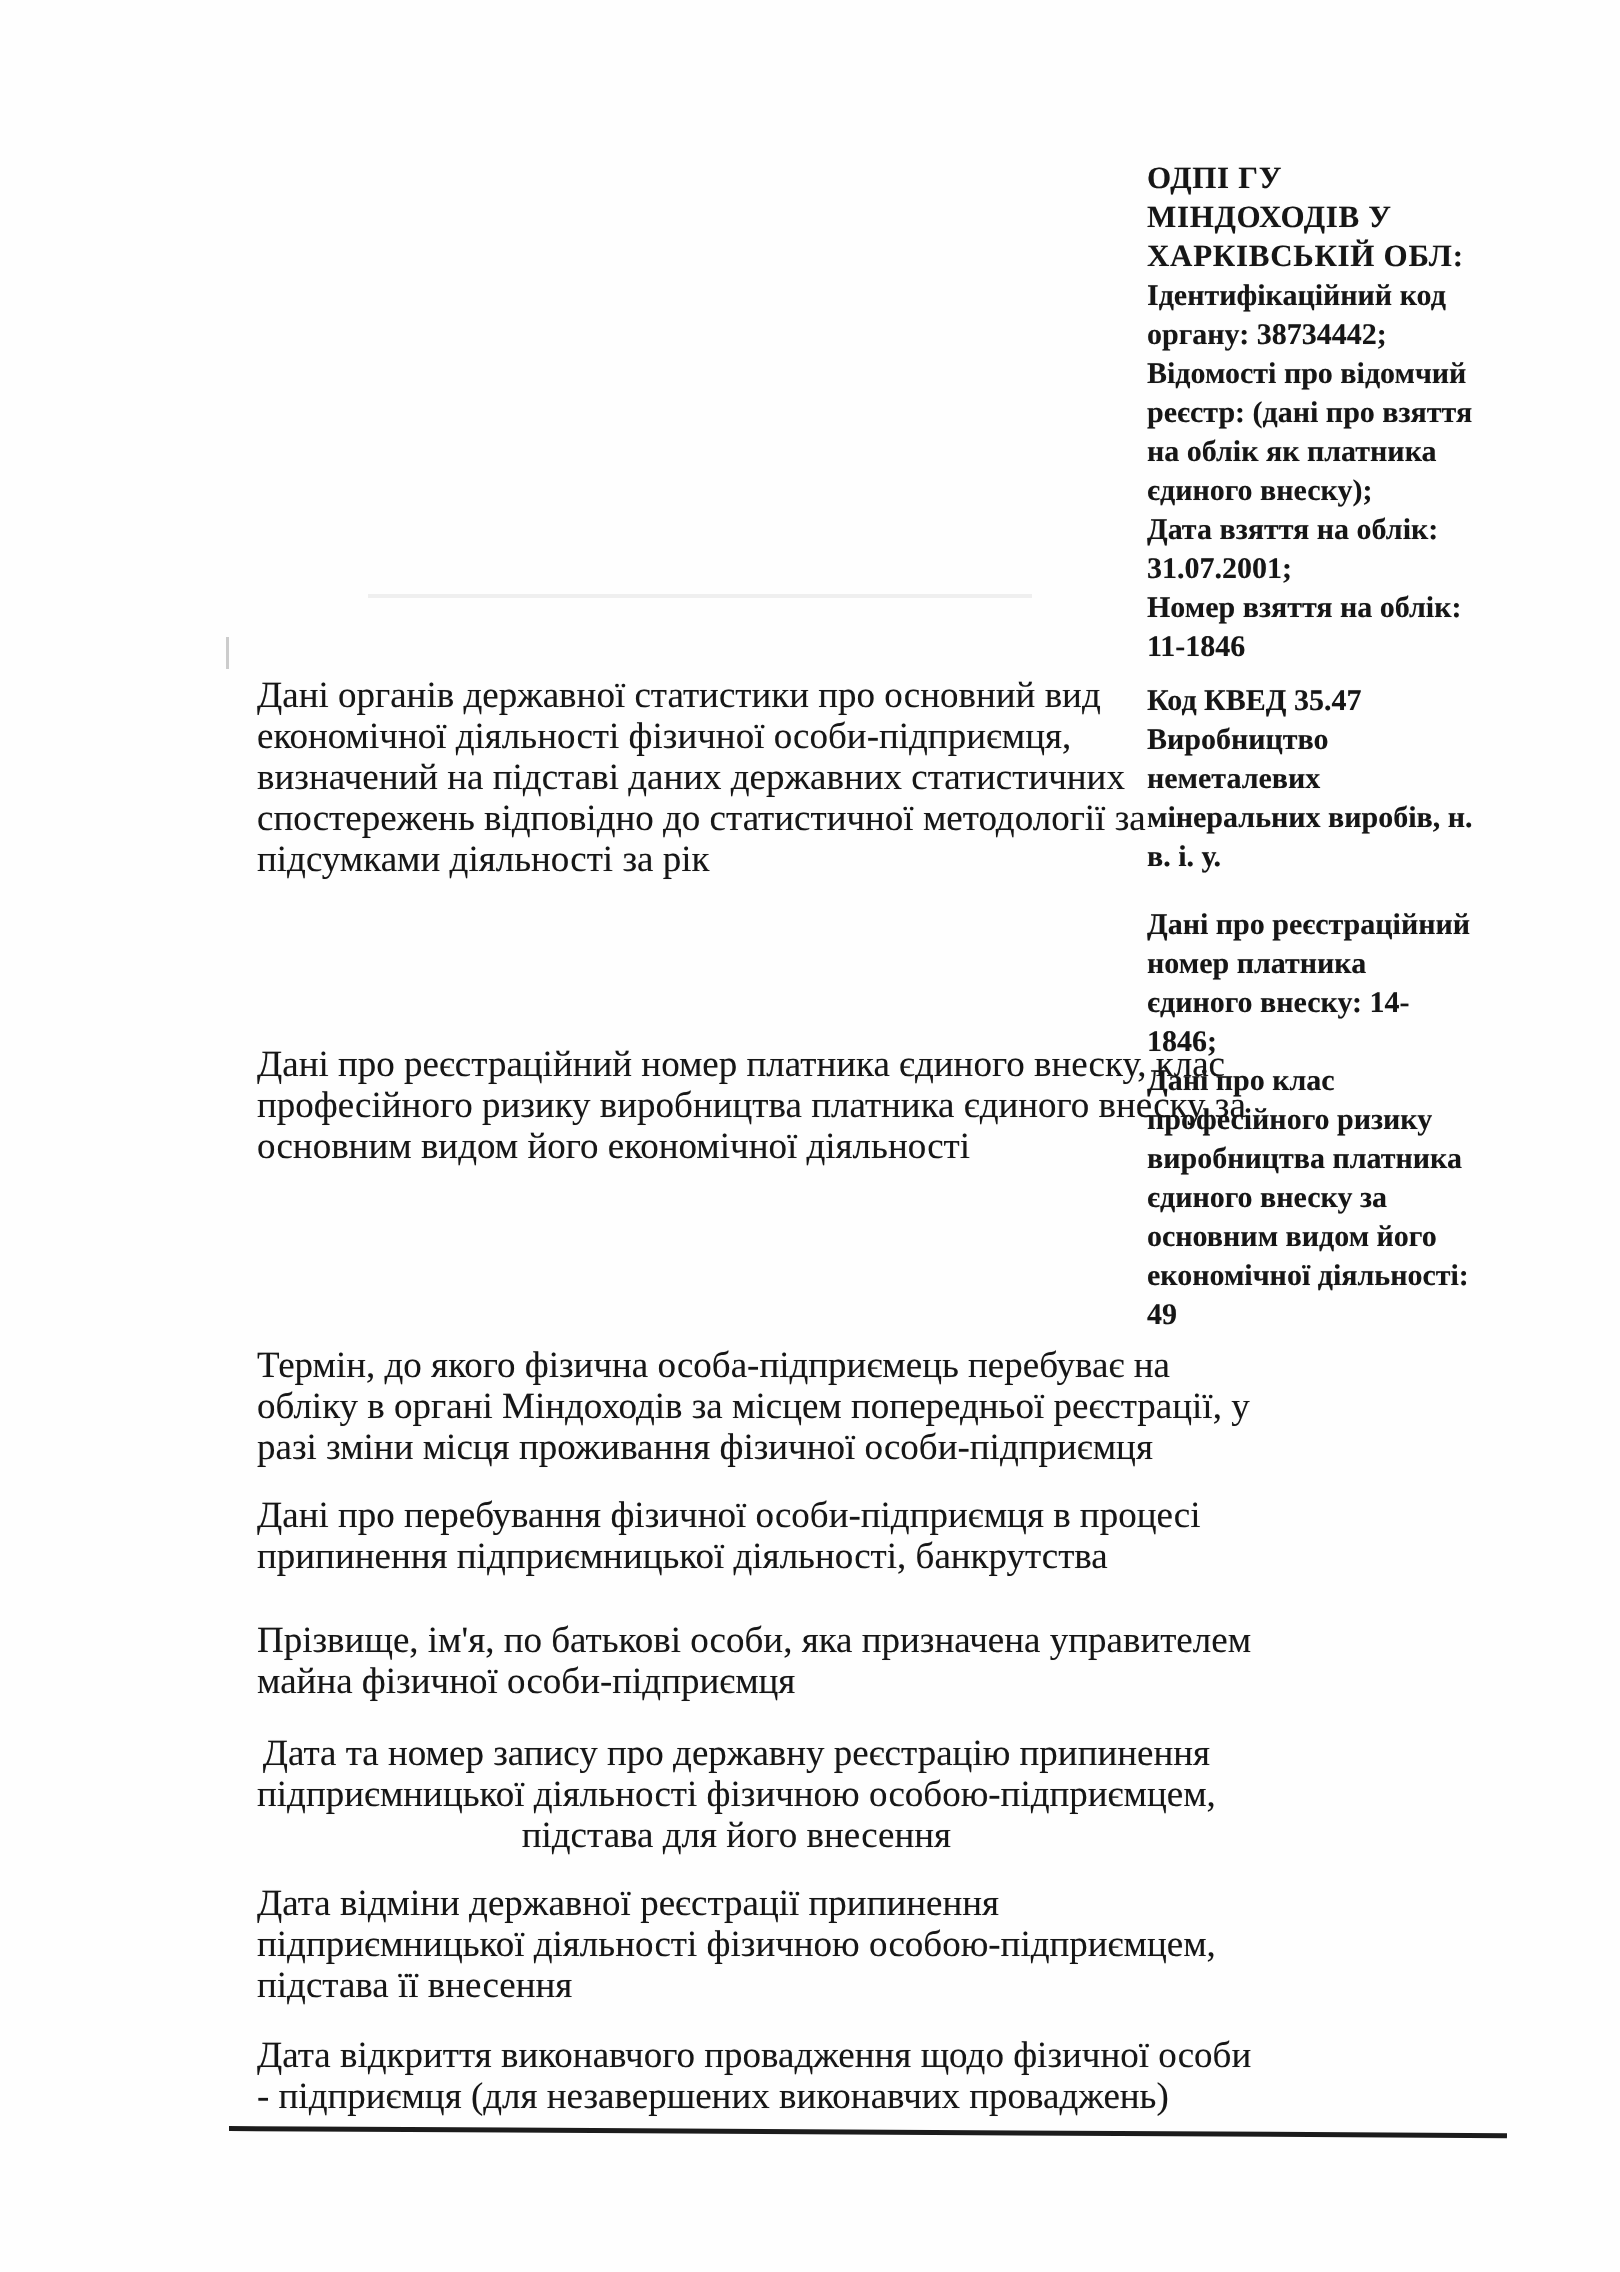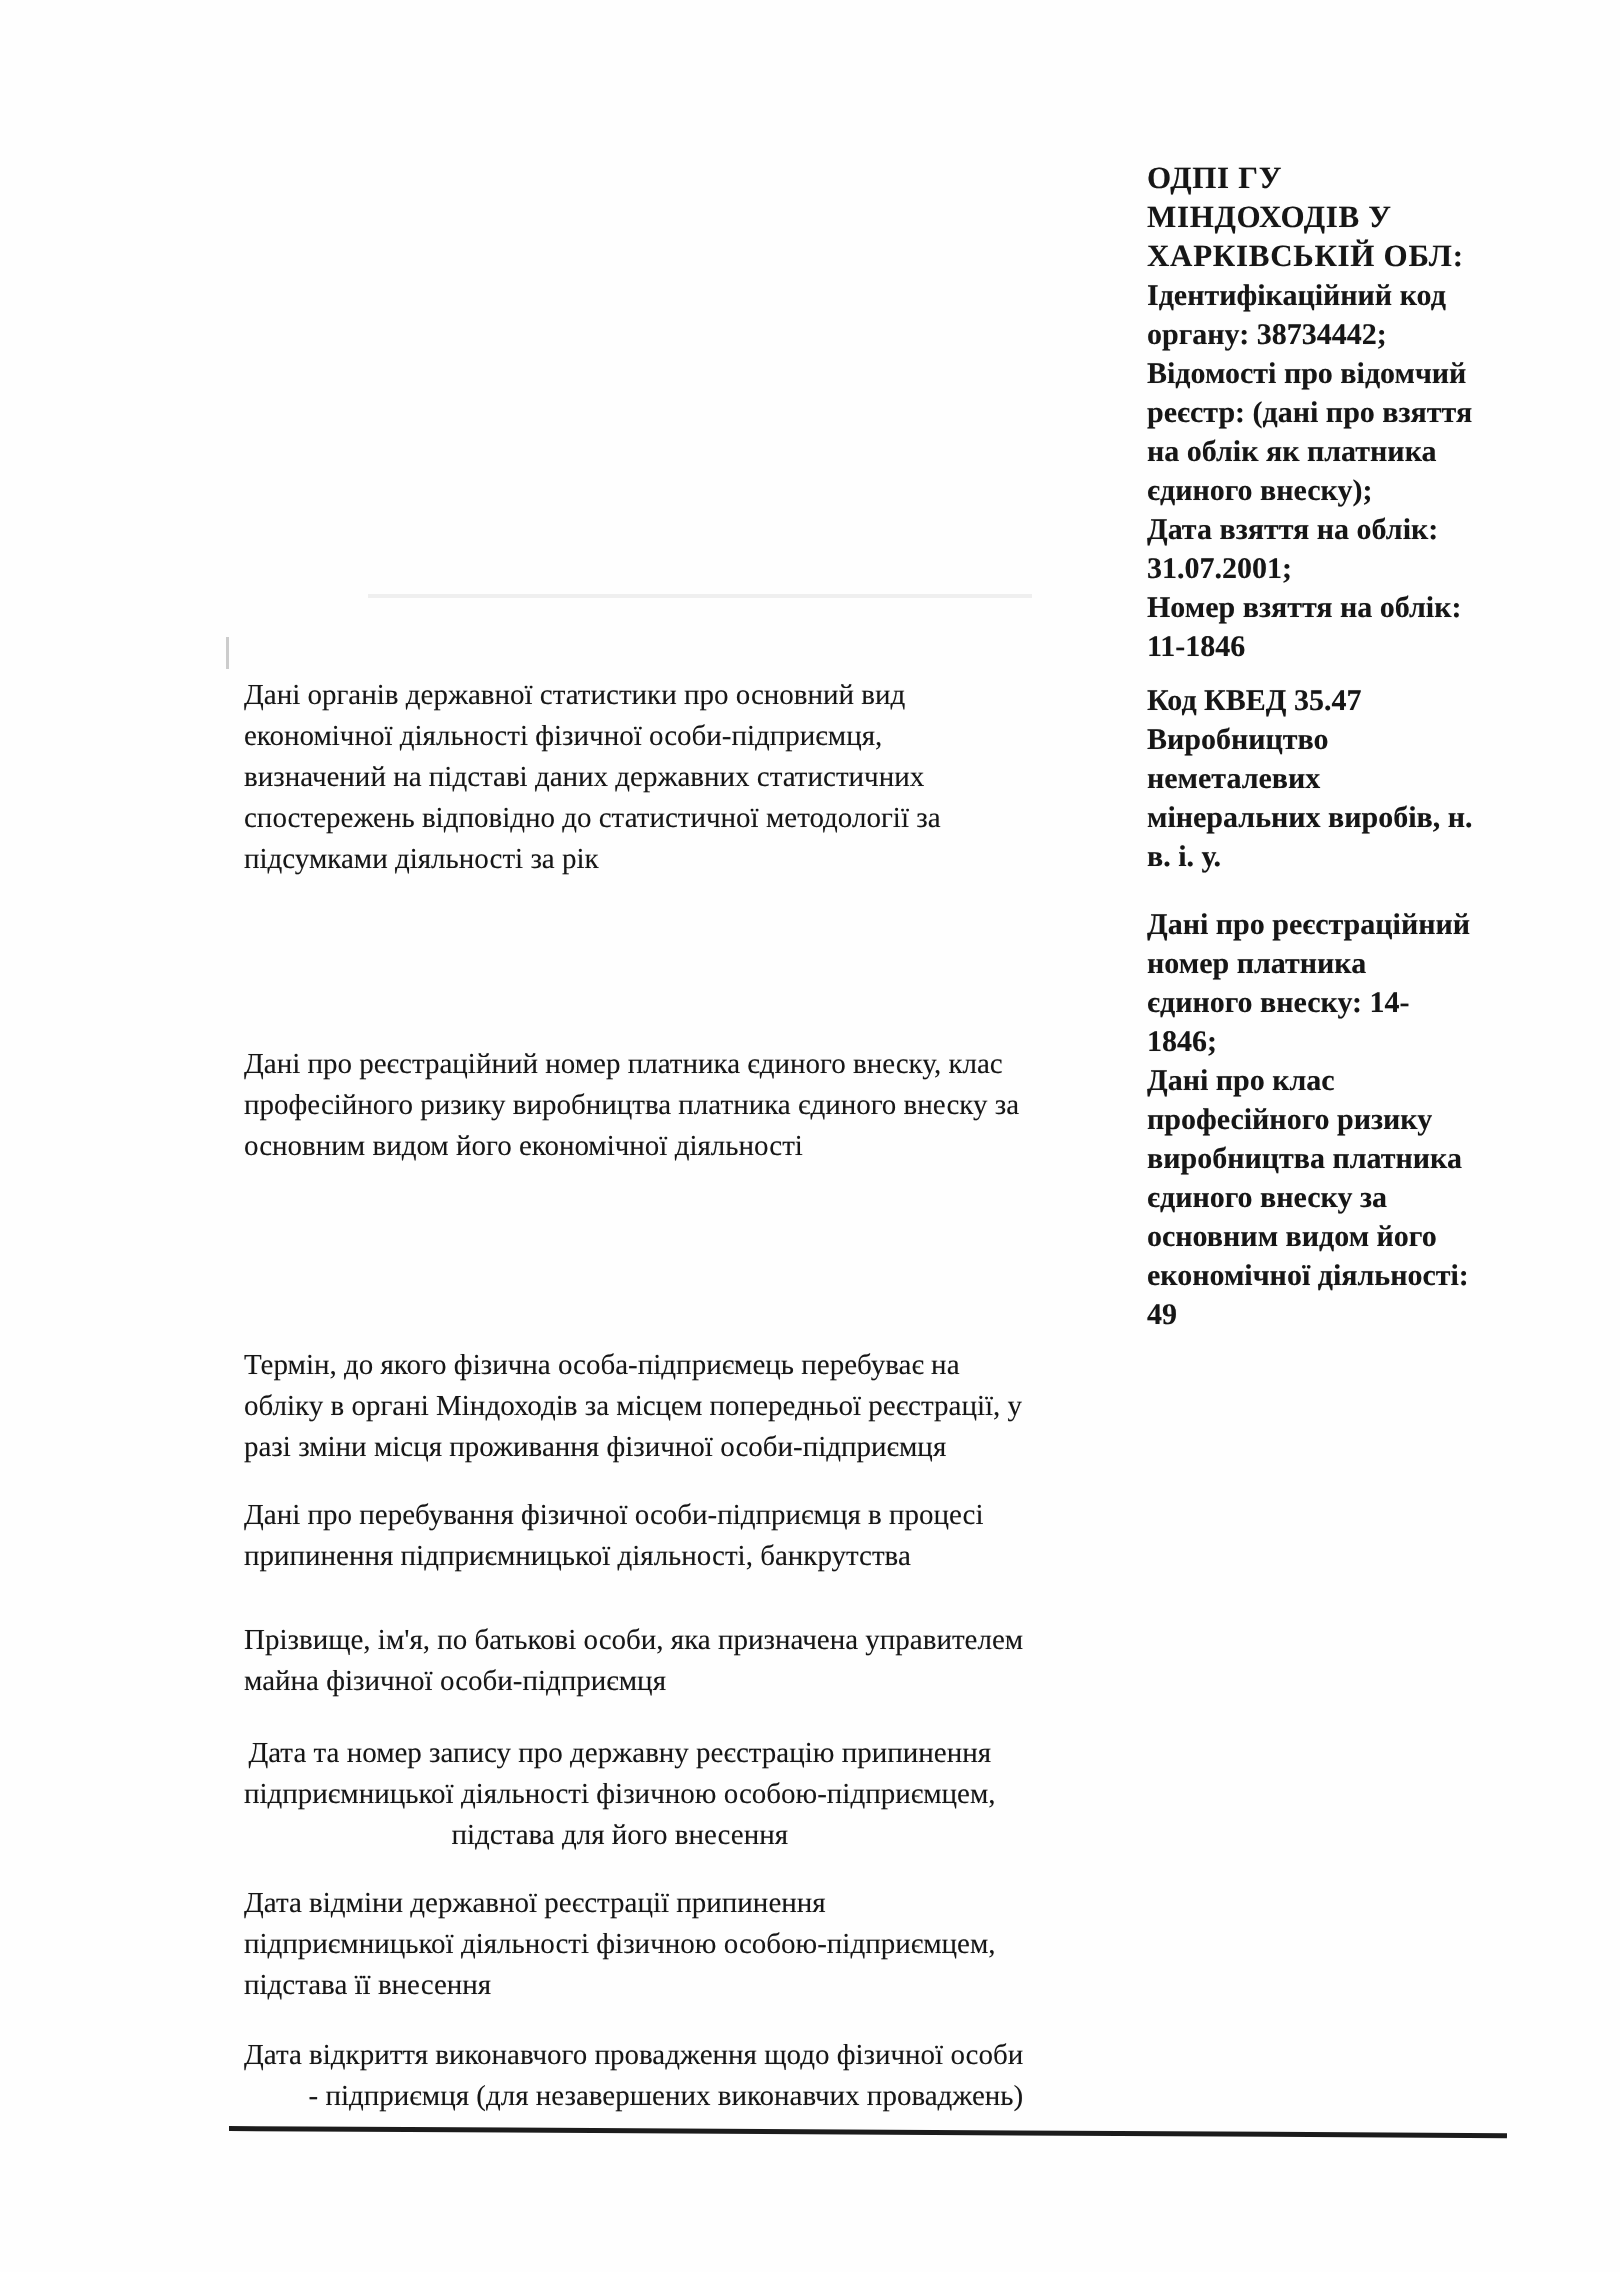--- a/index.html
+++ b/index.html
@@ -16,22 +16,22 @@
     color: #161616;
     overflow: hidden;
     text-rendering: geometricPrecision;
   }
   .block {
     position: absolute;
     white-space: pre;
     text-shadow: 0 0 0.7px rgba(20,20,20,0.35);
   }
   .left-col {
-    left: 244px;
-    font-size: 29px;
+    left: 257px;
+    font-size: 37px;
     line-height: 41px;
   }
   .right-col {
     left: 1147px;
     font-size: 30px;
     line-height: 39px;
     font-weight: bold;
   }
   .bold-header {
     font-weight: bold;
@@ -124,21 +124,21 @@
 майна фізичної особи-підприємця</div>
 
   <div class="block left-col" style="top: 1733px; text-align: center;">Дата та номер запису про державну реєстрацію припинення
 підприємницької діяльності фізичною особою-підприємцем,
 підстава для його внесення</div>
 
   <div class="block left-col" style="top: 1883px;">Дата відміни державної реєстрації припинення
 підприємницької діяльності фізичною особою-підприємцем,
 підстава її внесення</div>
 
-  <div class="block left-col" style="top: 2035px; text-align: right;">Дата відкриття виконавчого провадження щодо фізичної особи
+  <div class="block left-col" style="top: 2035px;">Дата відкриття виконавчого провадження щодо фізичної особи
 - підприємця (для незавершених виконавчих проваджень)</div>
 
   <div class="streak-artifact"></div>
   <div class="tick-artifact"></div>
   <div class="rule"></div>
 
 </div>
 
 
 </body></html>

